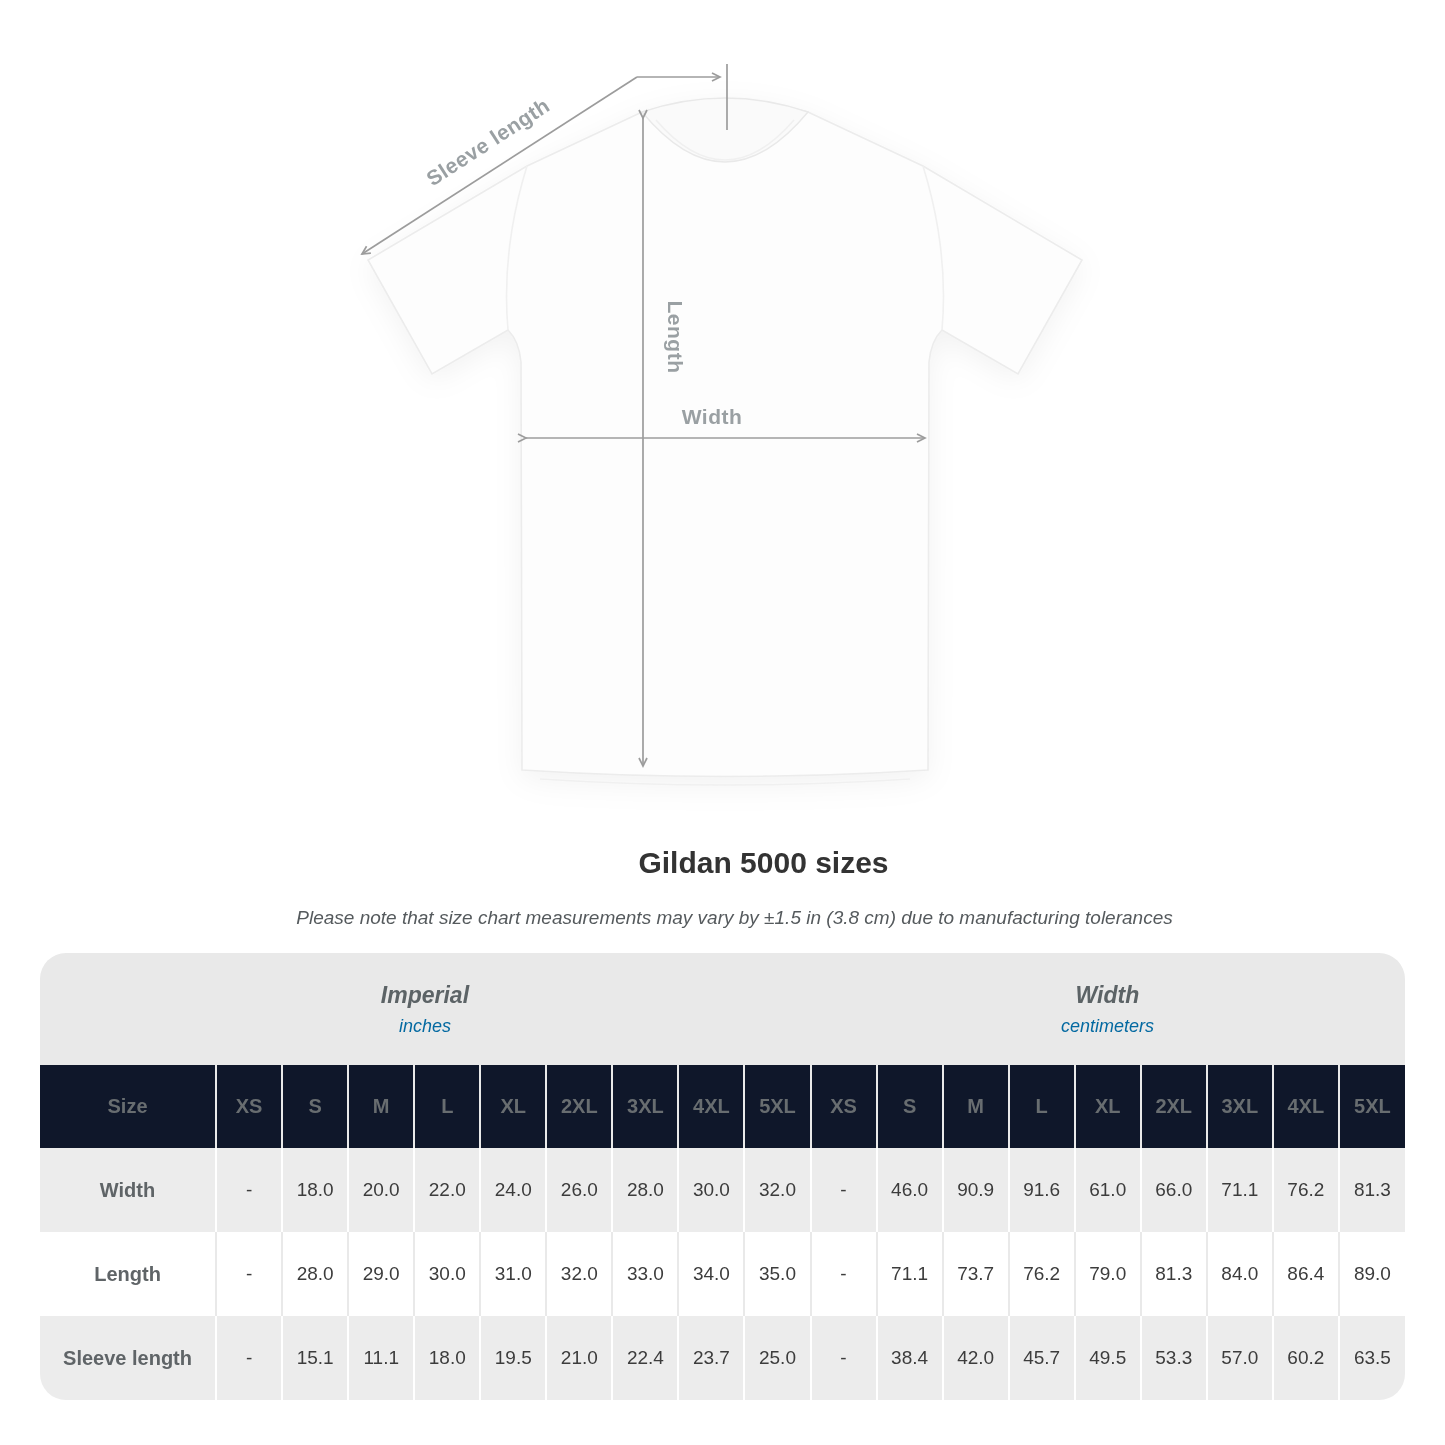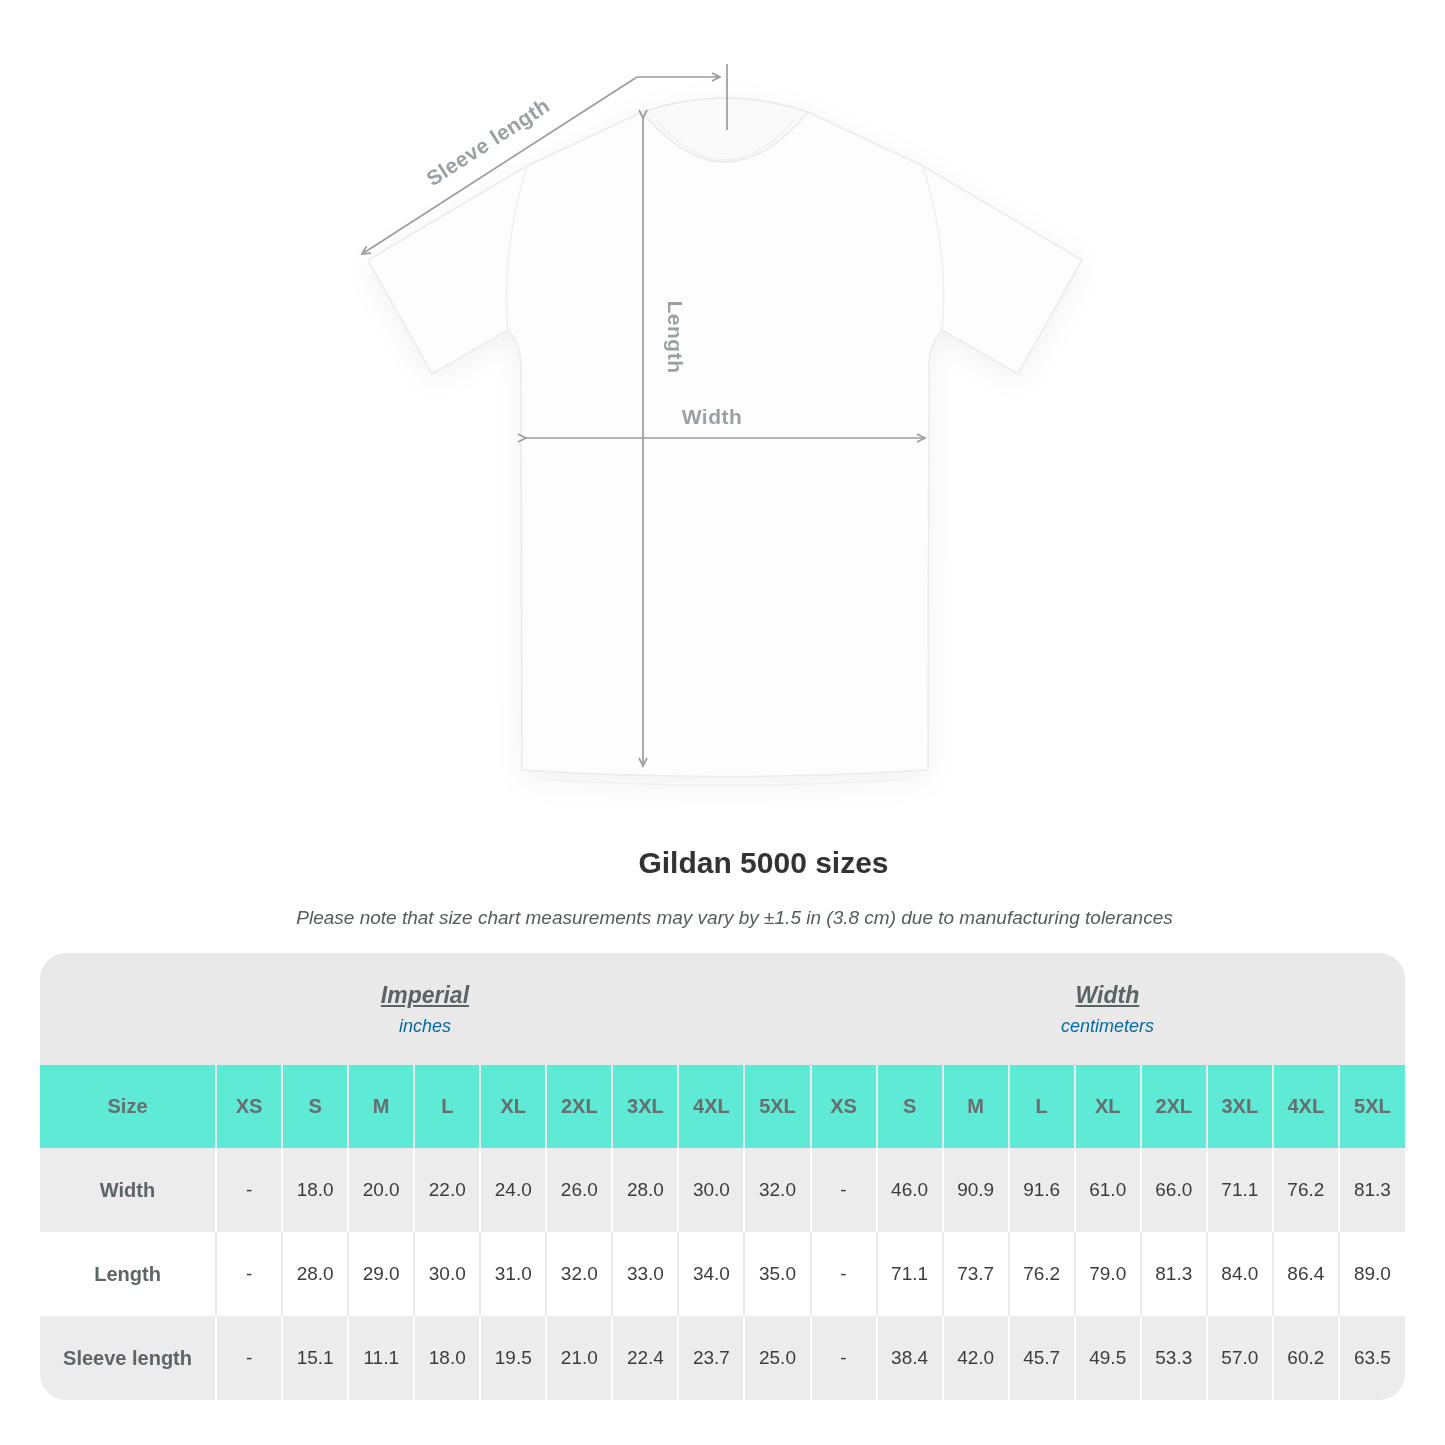--- a/index.html
+++ b/index.html
@@ -29,32 +29,32 @@
   }
   
   .table-wrap{
     position:absolute;left:40px;top:953px;width:1365px;height:447px;
     border-radius:26px;overflow:hidden;
   }
   .unit-band{display:flex;height:112px;background:#e9e9e9;}
   .band-half{display:flex;flex-direction:column;align-items:center;justify-content:center;gap:7px;}
   .band-half.imperial{width:56.4%;}
   .band-half.metric{width:43.6%;}
-  .band-name{font-size:23px;font-weight:bold;font-style:italic;color:#5c6366;text-decoration:underline;}
+  .band-name{font-size:23px;font-weight:bold;font-style:italic;color:#5c6366;}
   .band-unit{font-size:18px;font-style:italic;color:#0369a1;}
   table.size-table{
     width:100%;border-collapse:collapse;table-layout:fixed;
     font-family:"Liberation Sans", sans-serif;
   }
   .size-table td,.size-table th{
     text-align:center;vertical-align:middle;padding:0;
     border-right:2px solid #e9e9e9;
   }
   .size-table td:last-child,.size-table th:last-child{border-right:none;}
-  tr.head-row{height:83px;background:#5eead4;}
+  tr.head-row{height:83px;background:#0f172a;}
   tr.head-row th{font-size:20px;font-weight:bold;color:#686d70;}
   tr.data-row{height:84px;background:#ffffff;}
   tr.data-row td{font-size:19px;color:#3c3c3c;}
   tr.data-row td.row-label{font-size:20px;font-weight:bold;color:#5f6467;}
   tr.shade{background:#ececec;}
   tr.shade td{border-right-color:#ffffff;}
 </style>
 </head>
 <body>
 

